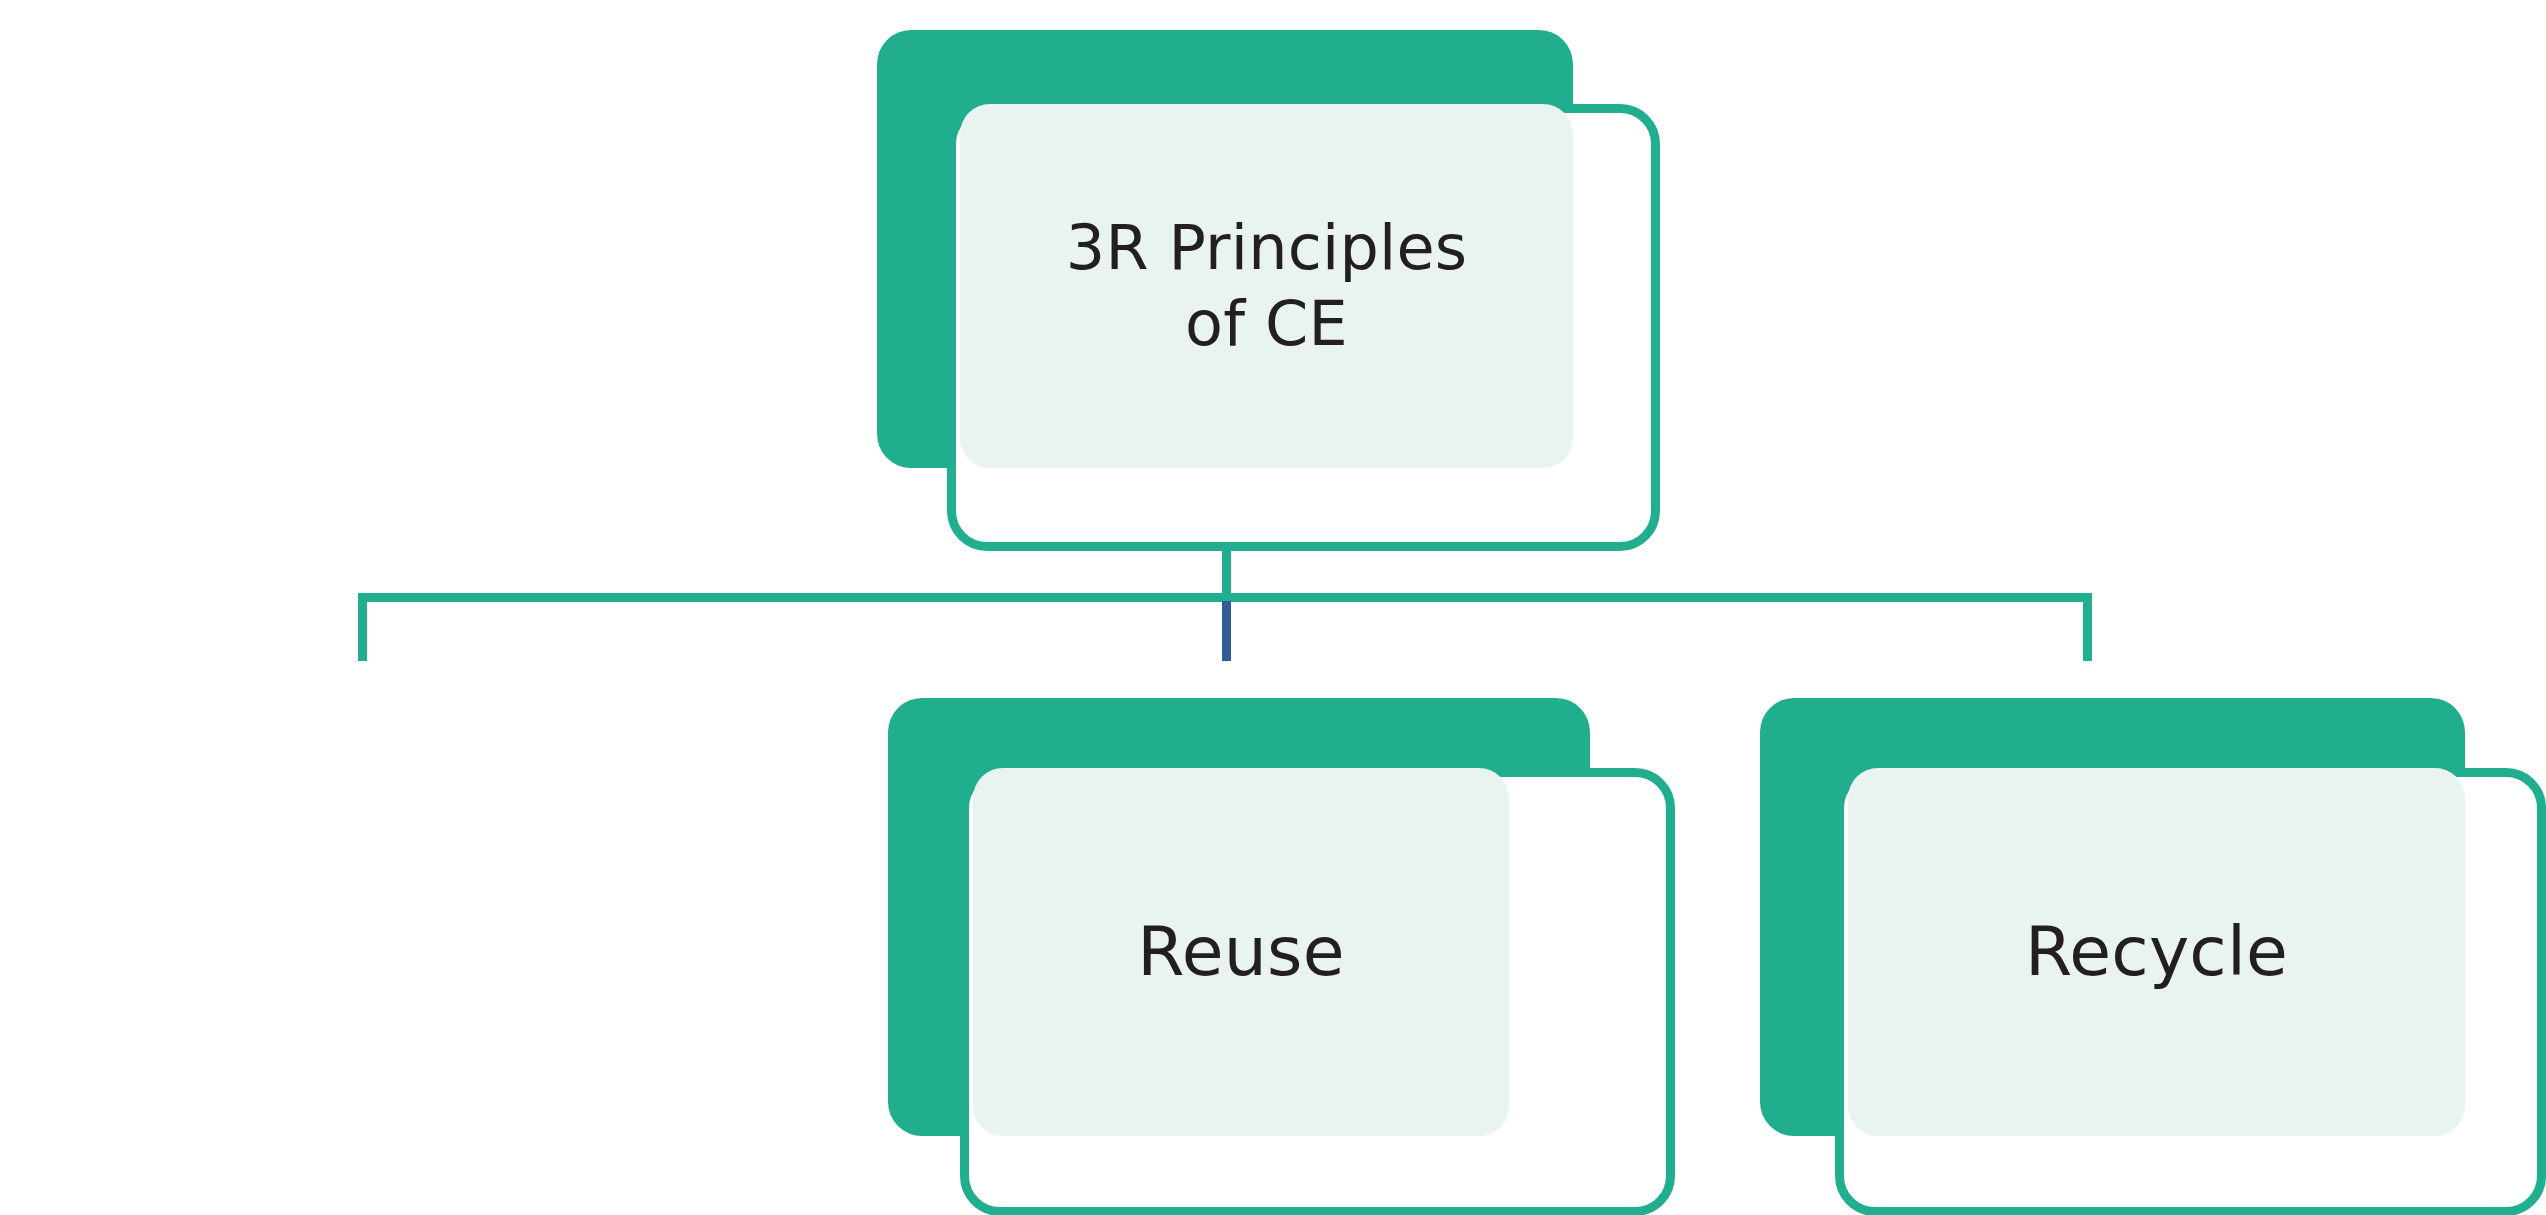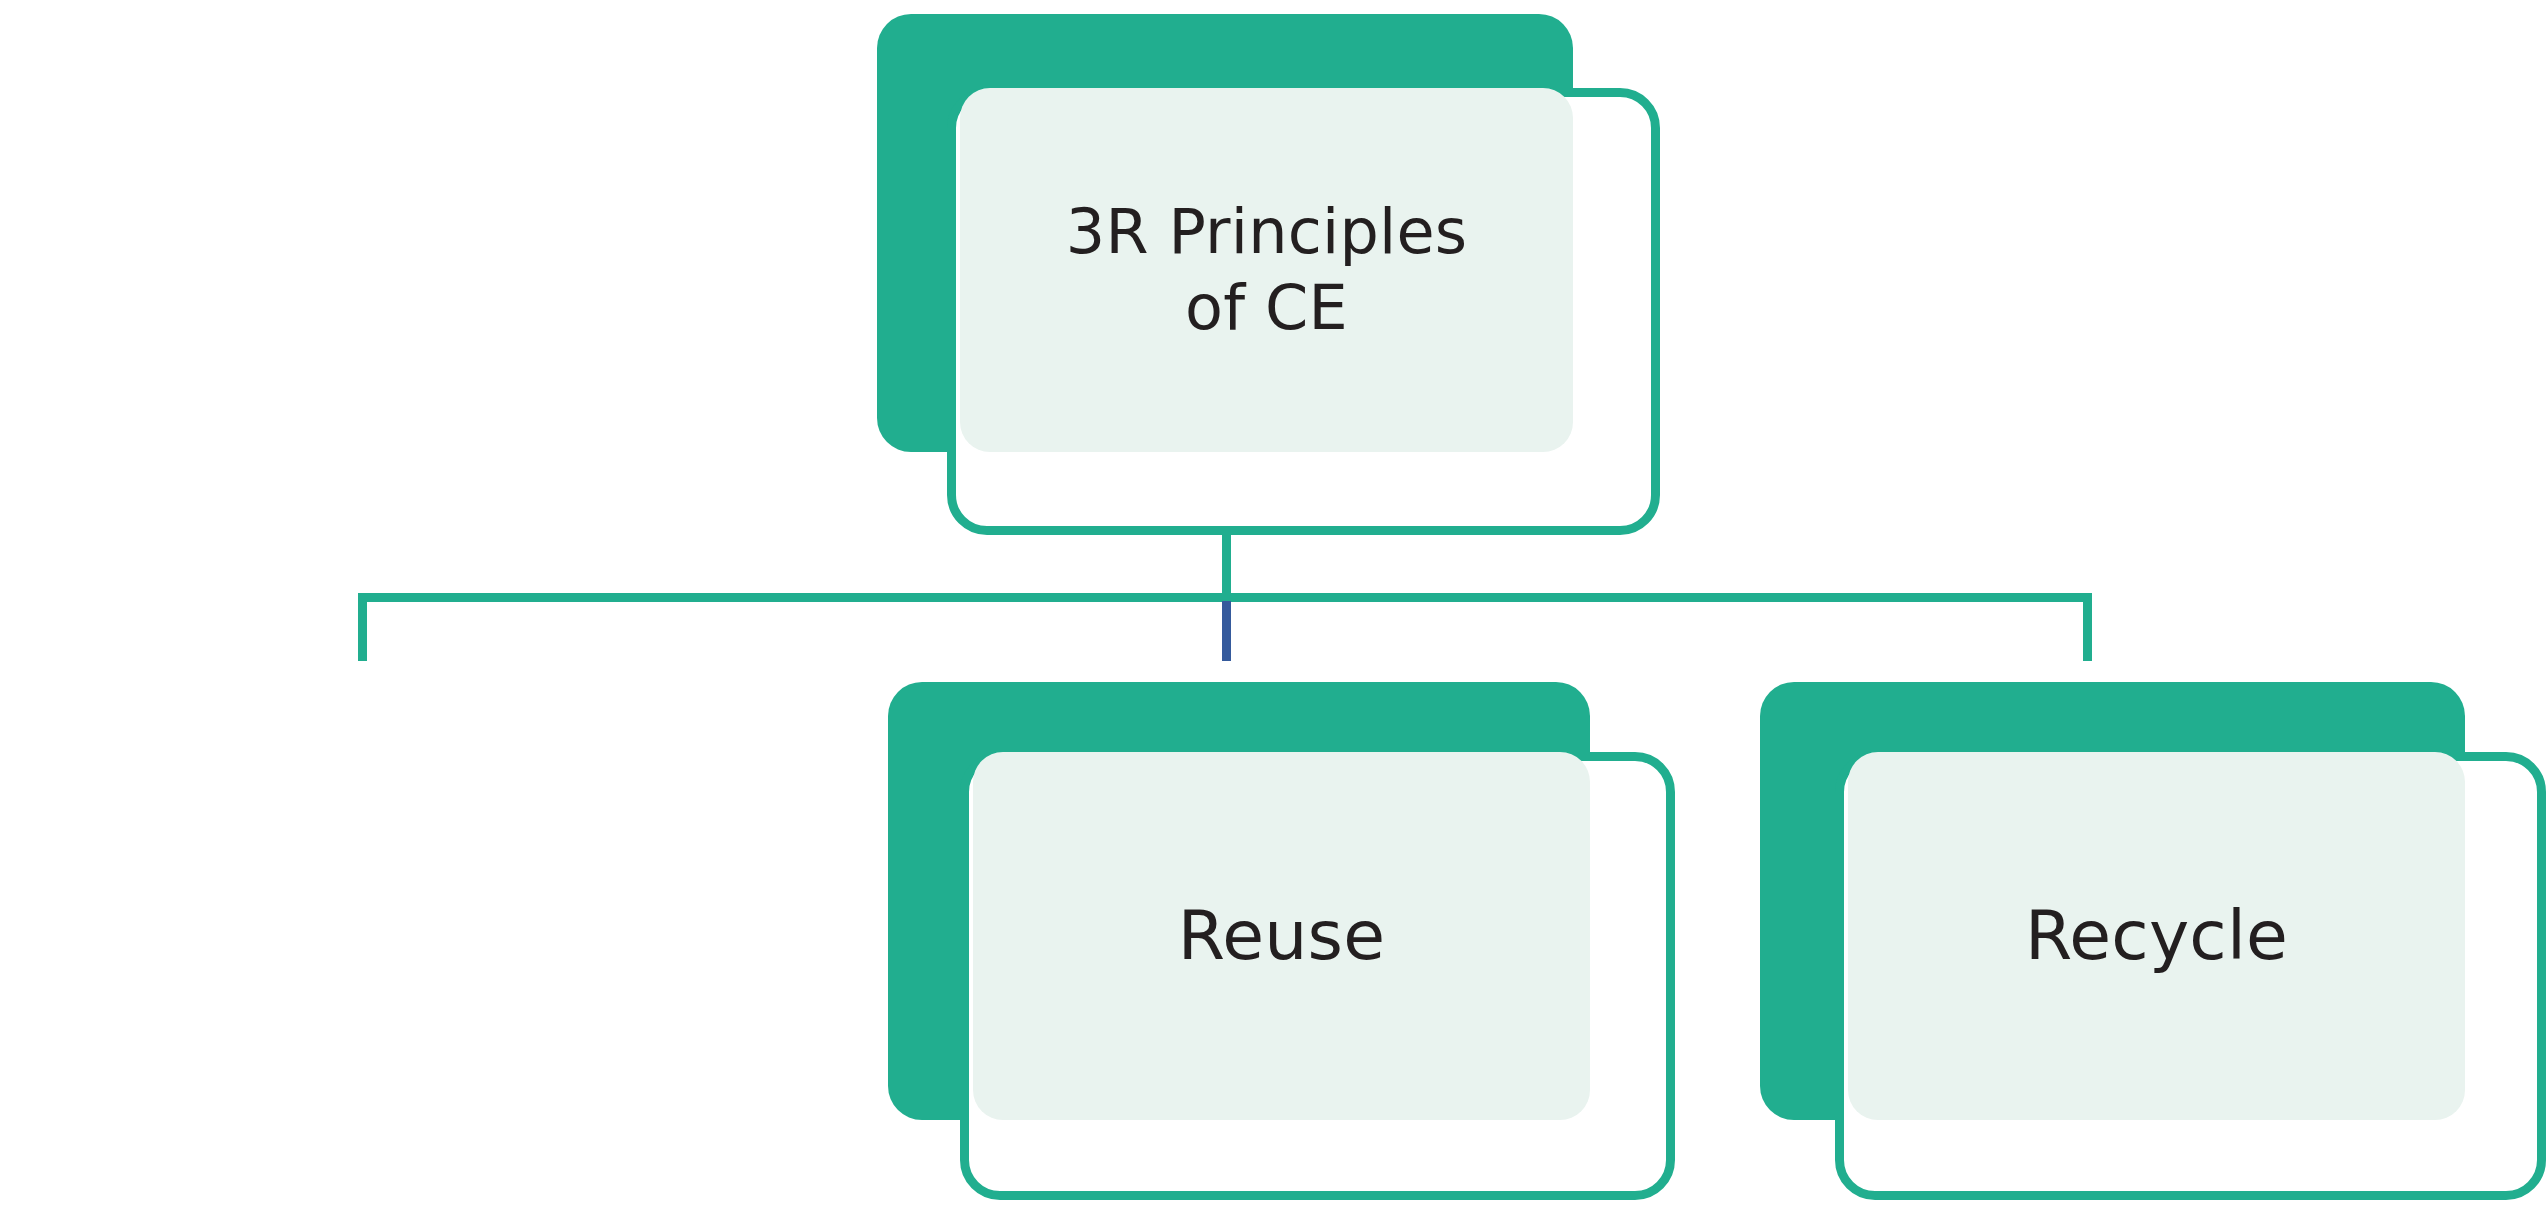--- a/index.html
+++ b/index.html
@@ -29,20 +29,21 @@
     pointer-events: none;
   }
   .conn {
     position: absolute;
   }
 
   
   
   .node {
     position: absolute;
+    margin-top: 16px;
   }
   .node-shadow {
     position: absolute;
     background: #21AE8F;
     border-radius: 34px;
   }
   .node-frame {
     position: absolute;
     background: #ffffff;
     border: 9px solid #21AE8F;
@@ -80,21 +81,21 @@
   .node-child .node-label { font-size: 68px; }
 
   #node-reduce { left: 0px; width: 860px; }
   #node-reduce .node-shadow { left: 22px;  top: 22px;  width: 696px; height: 438px; }
   #node-reduce .node-frame  { left: 95px;  top: 92px;  width: 715px; height: 448px; }
   #node-reduce .node-panel  { left: 108px; top: 92px;  width: 610px; height: 368px; }
 
   #node-reuse { left: 866px; width: 860px; }
   #node-reuse .node-shadow { left: 22px;  top: 22px;  width: 702px; height: 438px; }
   #node-reuse .node-frame  { left: 94px;  top: 92px;  width: 715px; height: 448px; }
-  #node-reuse .node-panel  { left: 107px; top: 92px;  width: 617px; height: 368px; }
+  #node-reuse .node-panel  { left: 107px; top: 92px;  width: 536px; height: 368px; }
 
   #node-recycle { left: 1738px; width: 808px; }
   #node-recycle .node-shadow { left: 22px;  top: 22px;  width: 705px; height: 438px; }
   #node-recycle .node-frame  { left: 97px;  top: 92px;  width: 711px; height: 448px; }
   #node-recycle .node-panel  { left: 110px; top: 92px;  width: 617px; height: 368px; }
 </style>
 </head>
 <body>
 
 <div id="diagram-root">

